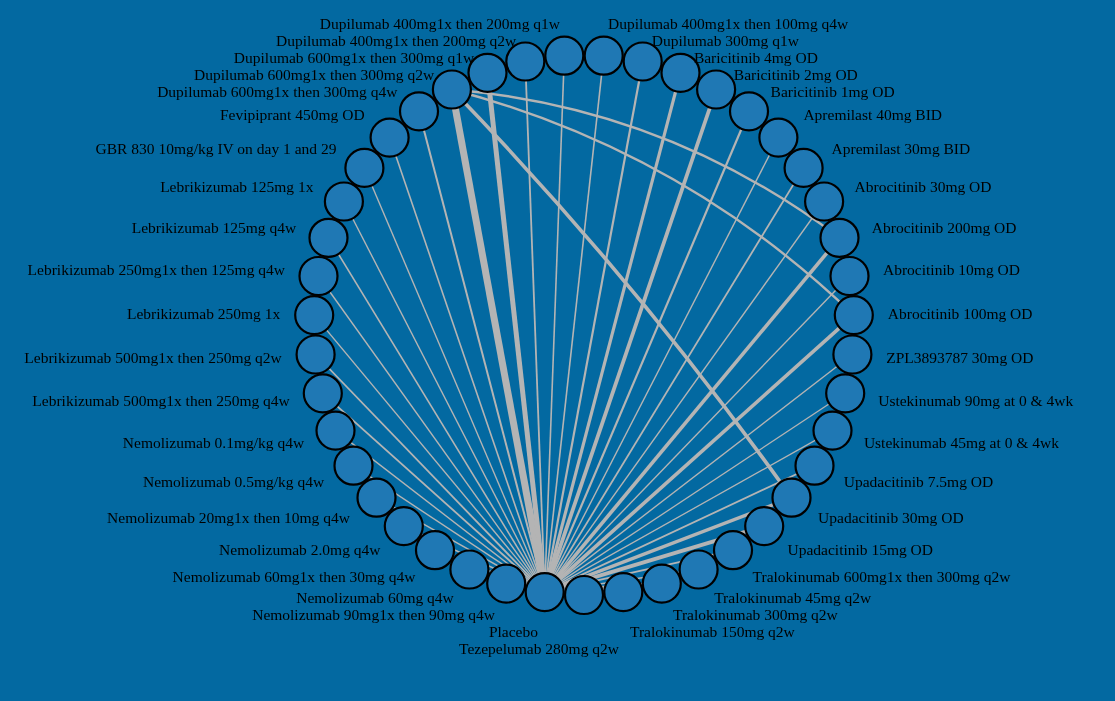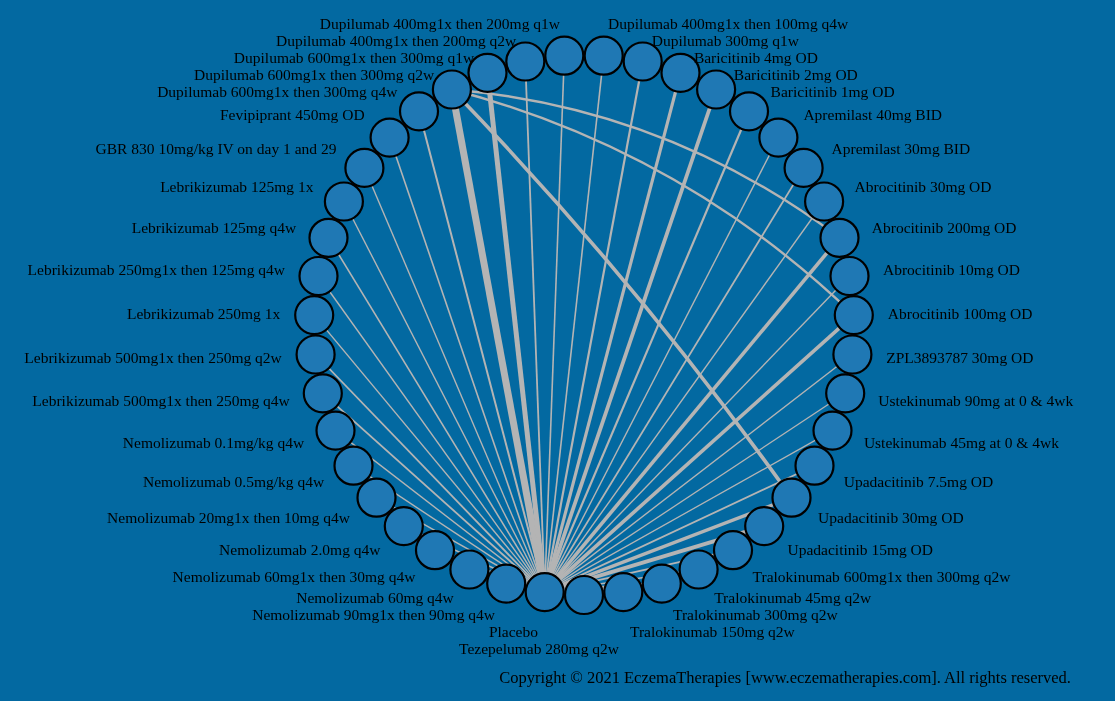--- a/index.html
+++ b/index.html
@@ -146,14 +146,13 @@
         <text x="296.2" y="232.5" text-anchor="end" class="nodelabel">Lebrikizumab 125mg q4w</text>
         <text x="313.4" y="191.9" text-anchor="end" class="nodelabel">Lebrikizumab 125mg 1x</text>
         <text x="336.4" y="154.3" text-anchor="end" class="nodelabel">GBR 830 10mg/kg IV on day 1 and 29</text>
         <text x="364.6" y="120.4" text-anchor="end" class="nodelabel">Fevipiprant 450mg OD</text>
         <text x="397.4" y="96.8" text-anchor="end" class="nodelabel">Dupilumab 600mg1x then 300mg q4w</text>
         <text x="434.2" y="79.8" text-anchor="end" class="nodelabel">Dupilumab 600mg1x then 300mg q2w</text>
         <text x="474.1" y="62.8" text-anchor="end" class="nodelabel">Dupilumab 600mg1x then 300mg q1w</text>
         <text x="516.3" y="45.8" text-anchor="end" class="nodelabel">Dupilumab 400mg1x then 200mg q2w</text>
       </g>
   </svg>
-  <div id="copyright">Copyright © 2021 EczemaTherapies [www.eczematherapies.com]. All rights reserved.</div>
 </div>
 
 </body></html>

